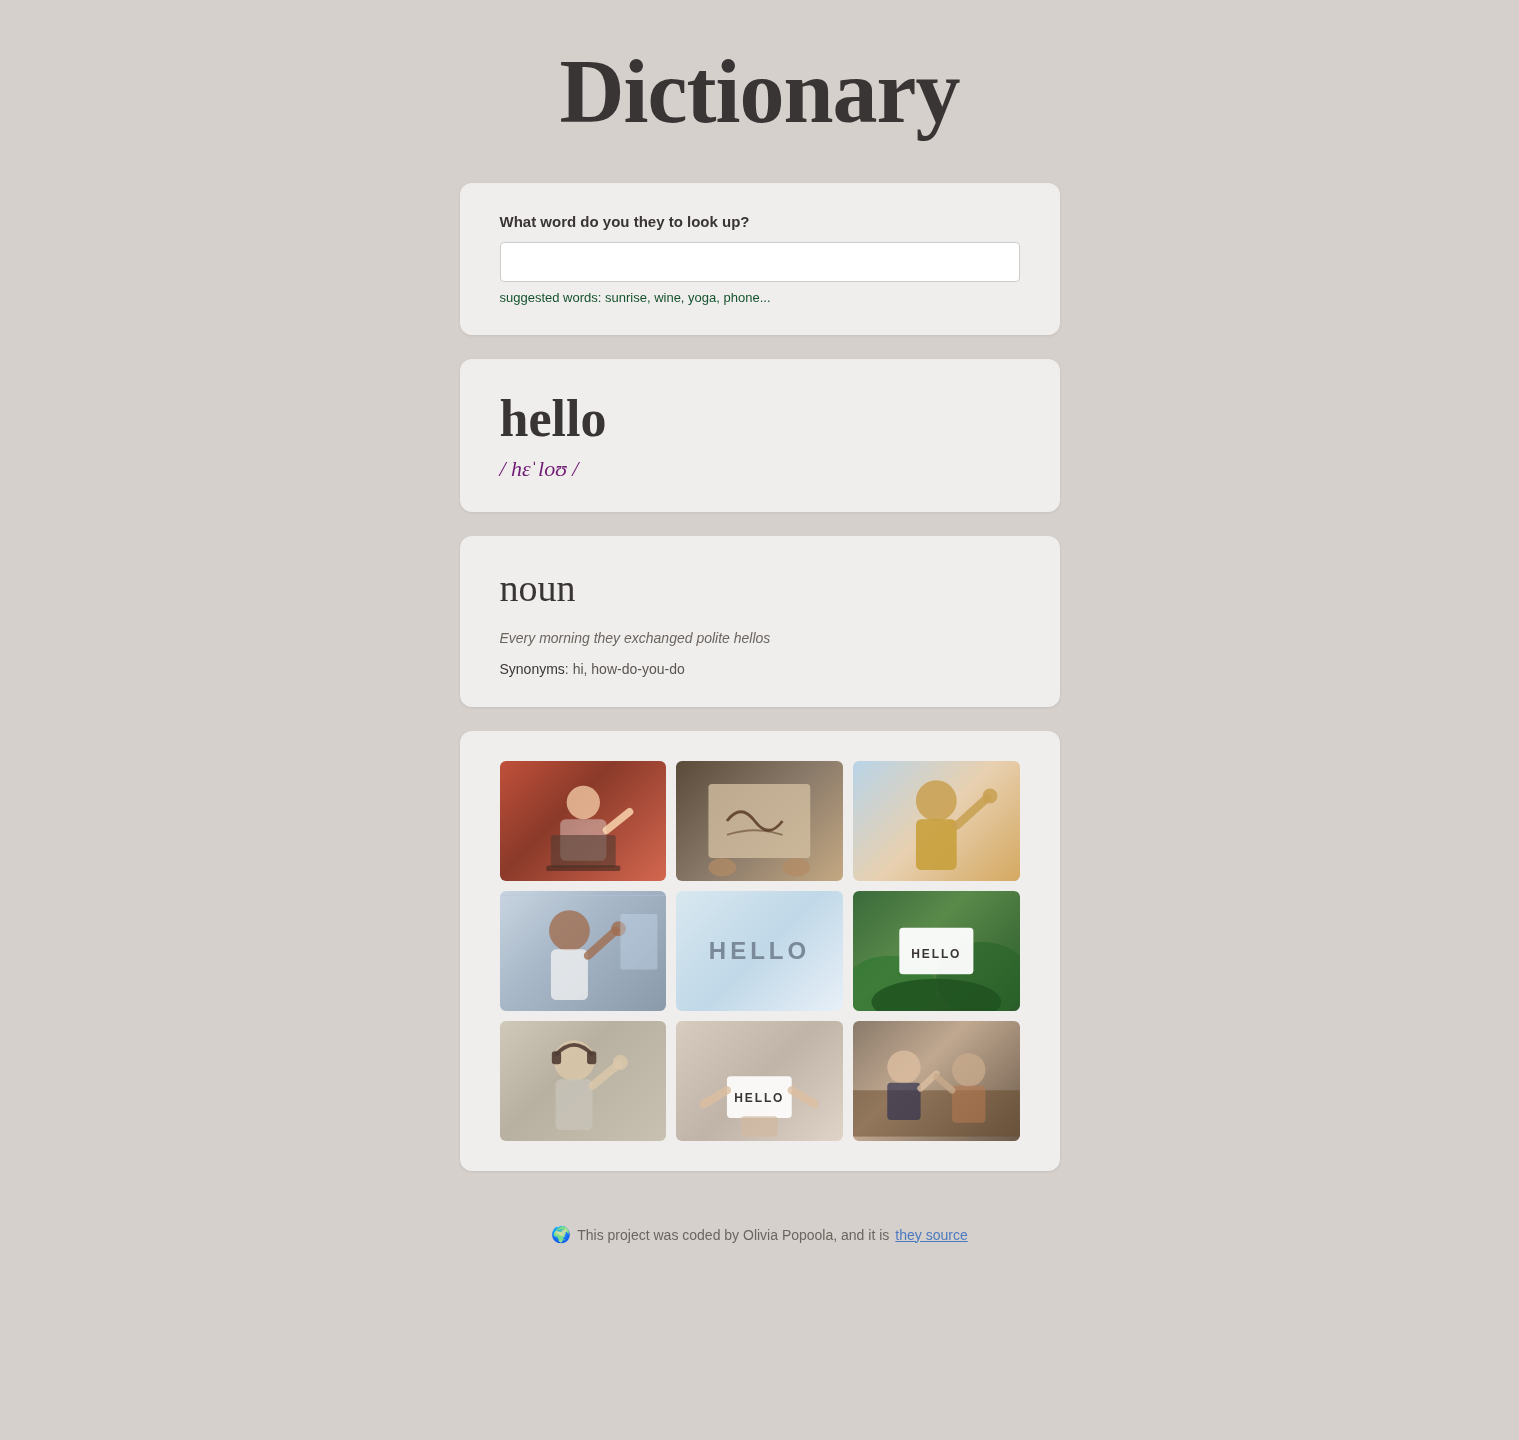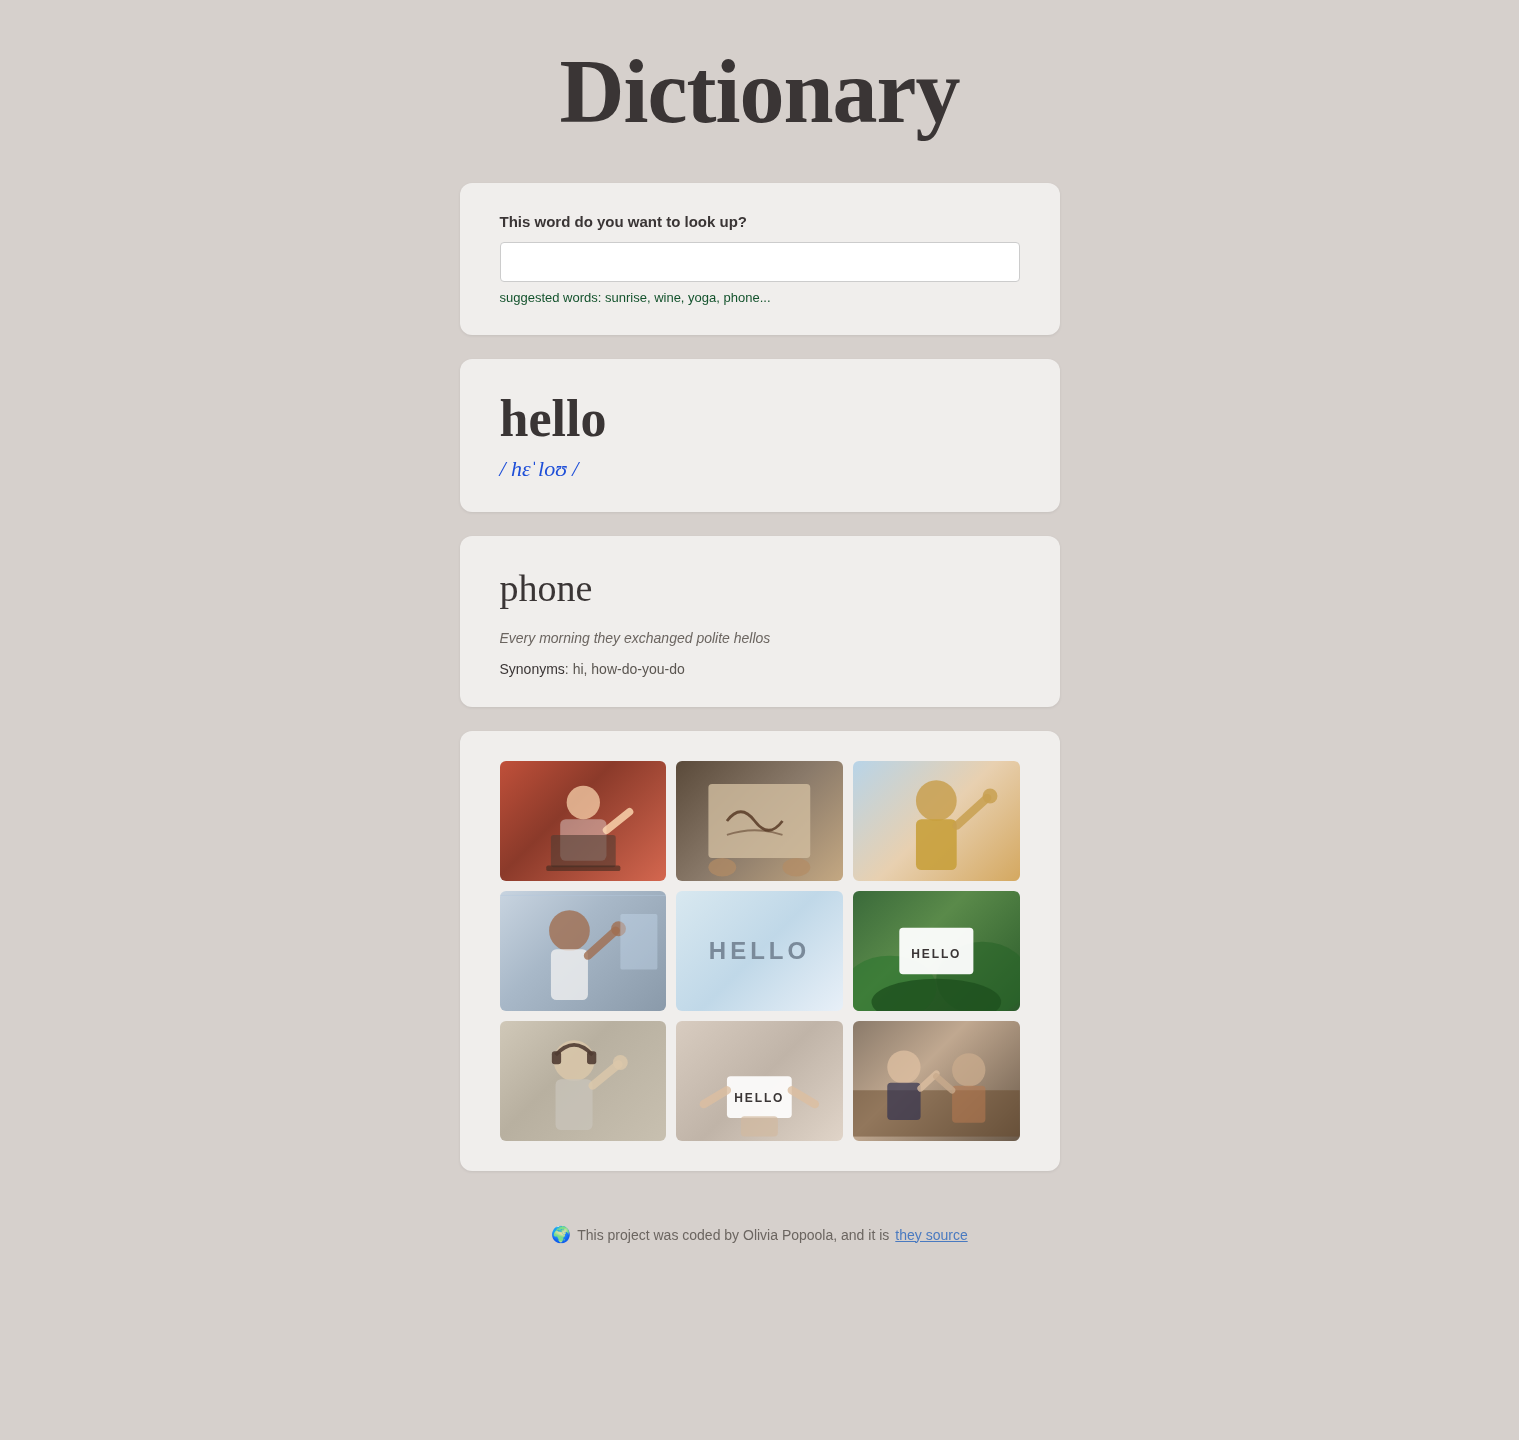--- a/index.html
+++ b/index.html
@@ -65,21 +65,21 @@
     .word-heading {
       font-size: 52px;
       font-weight: 700;
       color: #3a3535;
       margin-bottom: 8px;
       font-family: Georgia, serif;
     }
 
     .phonetic {
       font-size: 22px;
-      color: #1d4ed8;
+      color: #701a75;
       font-style: italic;
       font-family: Georgia, serif;
     }
 
     
     .pos {
       font-size: 38px;
       font-weight: 400;
       color: #3a3535;
       margin-bottom: 18px;
@@ -185,32 +185,32 @@
       letter-spacing: 3px;
       position: absolute;
     }
   </style>
 </head>
 <body>
 
 <h1 class="page-title">Dictionary</h1>
 
 <div class="card">
-  <label class="search-label">This word do you want to look up?</label>
+  <label class="search-label">What word do you they to look up?</label>
   <input class="search-input" type="text" value="" style="">
   <div class="suggested-words">suggested words: sunrise, wine, yoga, phone...</div>
 </div>
 
 <div class="card">
   <div class="word-heading">hello</div>
   <div class="phonetic">/ hɛˈloʊ /</div>
 </div>
 
 <div class="card">
-  <div class="pos">phone</div>
+  <div class="pos">noun</div>
   <div class="example-text">Every morning they exchanged polite hellos</div>
   <div class="synonyms-line">
     <span class="synonyms-label">Synonyms</span><span>: hi, how-do-you-do</span>
   </div>
 </div>
 
 <div class="card">
   <div class="images-grid">
 
     <div class="image-placeholder img-1">

